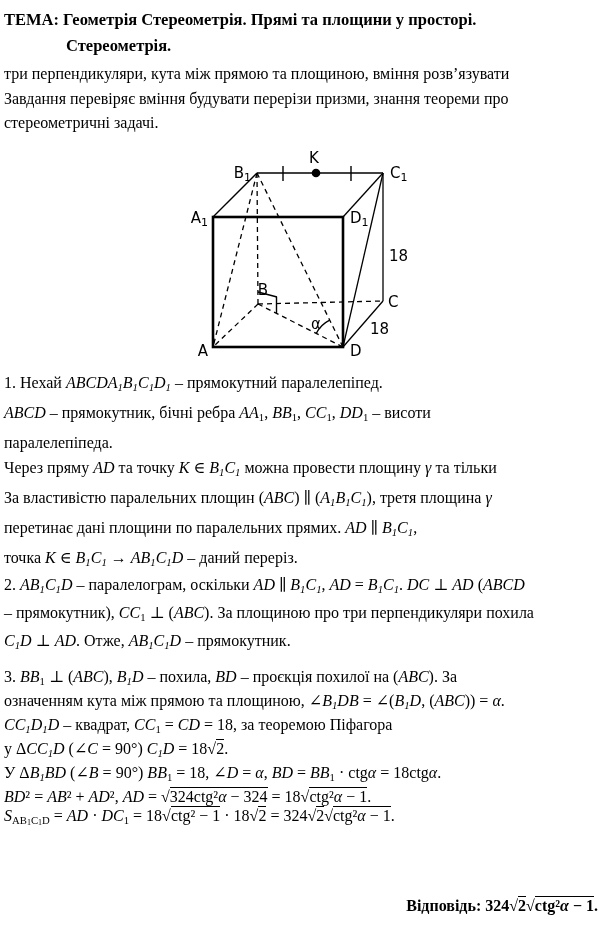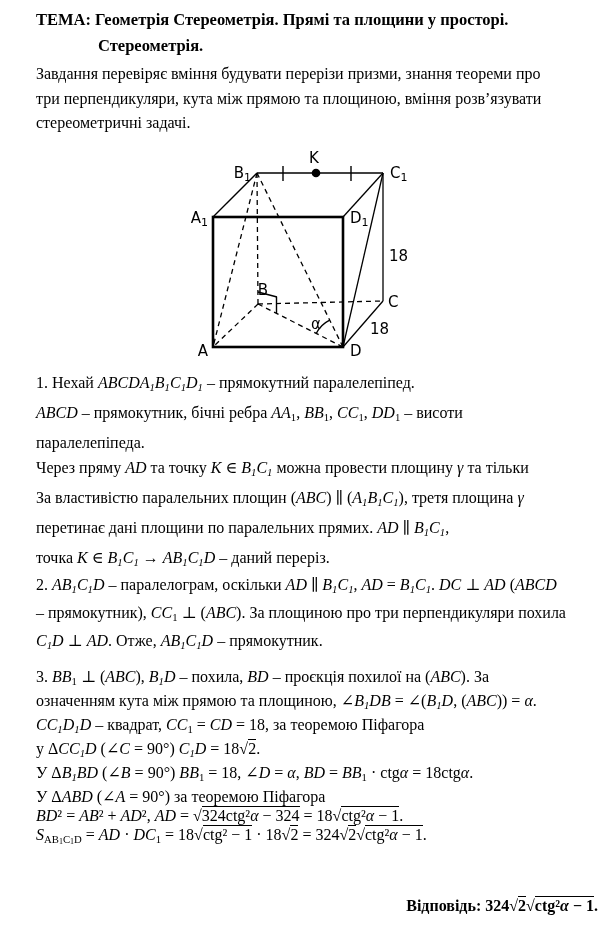--- a/index.html
+++ b/index.html
@@ -6,21 +6,21 @@
   body{width:600px;height:926px;background:#ffffff;overflow:hidden;position:relative;
        font-family:"Liberation Serif","DejaVu Serif",serif;color:#000;}
   .block{position:absolute;left:4px;width:594px;}
   .title{top:7px;font-weight:bold;font-size:16.5px;line-height:25.5px;}
   .title .indent{padding-left:62px;}
   .intro{top:62px;font-size:16px;line-height:24.6px;}
   #sec1{top:370px;font-size:16px;line-height:25px;}
   #sec2{top:573px;font-size:16px;line-height:24px;}
   #sec3{top:667px;font-size:16px;line-height:19px;}
   #answer{top:893px;font-size:16px;line-height:25px;text-align:right;}
-  .tline{white-space:pre;margin-left:32px;}
+  .tline{white-space:pre;}
   .it{font-style:italic;}
   .bd{font-weight:bold;}
   .sb{font-size:67%;vertical-align:-3px;}
   .sb2{font-size:50%;vertical-align:-4px;}
   .ov{border-top:1.2px solid #000;}
   #figure{position:absolute;top:140px;left:0;}
   #figure text{font-family:"DejaVu Sans","Liberation Sans",sans-serif;font-size:15px;fill:#000;}
   #figure .svgsub{font-size:11px;}
   #figure .thick{stroke:#000;stroke-width:2.6;fill:none;}
   #figure .thin{stroke:#000;stroke-width:1.3;fill:none;}
@@ -29,22 +29,22 @@
 </style>
 </head>
 <body>
 
 <div class="block title">
   <div class="tline">ТЕМА: Геометрія Стереометрія. Прямі та площини у просторі.</div>
   <div class="tline indent">Стереометрія.</div>
 </div>
 
 <div class="block intro">
+  <div class="tline">три перпендикуляри, кута між прямою та площиною, вміння розв’язувати</div>
   <div class="tline">Завдання перевіряє вміння будувати перерізи призми, знання теореми про</div>
-  <div class="tline">три перпендикуляри, кута між прямою та площиною, вміння розв’язувати</div>
   <div class="tline">стереометричні задачі.</div>
 </div>
 
 <svg id="figure" width="600" height="230" viewBox="0 0 600 230">
 
   <line class="dash" x1="257" y1="33" x2="258" y2="164"></line>
   <line class="dash" x1="258" y1="164" x2="213" y2="207"></line>
   <line class="dash" x1="258" y1="164" x2="383" y2="161"></line>
   <line class="dash" x1="258" y1="164" x2="343" y2="207"></line>
   <line class="dash" x1="257" y1="33" x2="213" y2="207"></line>
@@ -95,19 +95,18 @@
     <div class="tline"><span>2. </span><span class="it">AB</span><span class="it sb">1</span><span class="it">C</span><span class="it sb">1</span><span class="it">D</span><span> – паралелограм, оскільки </span><span class="it">AD</span><span> ∥ </span><span class="it">B</span><span class="it sb">1</span><span class="it">C</span><span class="it sb">1</span><span>, </span><span class="it">AD</span><span> = </span><span class="it">B</span><span class="it sb">1</span><span class="it">C</span><span class="it sb">1</span><span>. </span><span class="it">DC</span><span> ⊥ </span><span class="it">AD</span><span> (</span><span class="it">ABCD</span></div>
     <div class="tline"><span>– прямокутник), </span><span class="it">CC</span><span class="sb">1</span><span> ⊥ (</span><span class="it">ABC</span><span>). За площиною про три перпендикуляри похила</span></div>
     <div class="tline"><span class="it">C</span><span class="it sb">1</span><span class="it">D</span><span> ⊥ </span><span class="it">AD</span><span>. Отже, </span><span class="it">AB</span><span class="it sb">1</span><span class="it">C</span><span class="it sb">1</span><span class="it">D</span><span> – прямокутник.</span></div>
   </div>
 <div id="sec3" class="block">
     <div class="tline"><span>3. </span><span class="it">BB</span><span class="sb">1</span><span> ⊥ (</span><span class="it">ABC</span><span>), </span><span class="it">B</span><span class="it sb">1</span><span class="it">D</span><span> – похила, </span><span class="it">BD</span><span> – проєкція похилої на (</span><span class="it">ABC</span><span>). За</span></div>
     <div class="tline"><span>означенням кута між прямою та площиною, ∠</span><span class="it">B</span><span class="it sb">1</span><span class="it">DB</span><span> = ∠(</span><span class="it">B</span><span class="it sb">1</span><span class="it">D</span><span>, (</span><span class="it">ABC</span><span>)) = </span><span class="it">α</span><span>.</span></div>
     <div class="tline"><span class="it">CC</span><span class="it sb">1</span><span class="it">D</span><span class="it sb">1</span><span class="it">D</span><span> – квадрат, </span><span class="it">CC</span><span class="sb">1</span><span> = </span><span class="it">CD</span><span> = 18, за теоремою Піфагора</span></div>
     <div class="tline"><span>у Δ</span><span class="it">CC</span><span class="it sb">1</span><span class="it">D</span><span> (∠</span><span class="it">C</span><span> = 90°) </span><span class="it">C</span><span class="it sb">1</span><span class="it">D</span><span> = 18</span><span>√</span><span class="ov">2</span><span>.</span></div>
     <div class="tline"><span>У Δ</span><span class="it">B</span><span class="it sb">1</span><span class="it">BD</span><span> (∠</span><span class="it">B</span><span> = 90°) </span><span class="it">BB</span><span class="sb">1</span><span> = 18, ∠</span><span class="it">D</span><span> = </span><span class="it">α</span><span>, </span><span class="it">BD</span><span> = </span><span class="it">BB</span><span class="sb">1</span><span> · ctg</span><span class="it">α</span><span> = 18ctg</span><span class="it">α</span><span>.</span></div>
-    <div class="tline"><span>У Δ</span><span class="it">ABD</span><span> (∠</span><span class="it">A</span><span> = 90°) за теоремою Піфагора</span></div>
     <div class="tline"><span class="it">BD</span><span>² = </span><span class="it">AB</span><span>² + </span><span class="it">AD</span><span>², </span><span class="it">AD</span><span> = </span><span>√</span><span class="ov">324ctg²</span><span class="it ov">α</span><span class="ov"> − 324</span><span> = 18</span><span>√</span><span class="ov">ctg²</span><span class="it ov">α</span><span class="ov"> − 1</span><span>.</span></div>
     <div class="tline"><span class="it">S</span><span class="sb">AB</span><span class="sb2">1</span><span class="sb">C</span><span class="sb2">1</span><span class="sb">D</span><span> = </span><span class="it">AD</span><span> · </span><span class="it">DC</span><span class="sb">1</span><span> = 18</span><span>√</span><span class="ov">ctg² − 1</span><span> · 18</span><span>√</span><span class="ov">2</span><span> = 324</span><span>√</span><span class="ov">2</span><span>√</span><span class="ov">ctg²</span><span class="it ov">α</span><span class="ov"> − 1</span><span>.</span></div>
   </div>
 <div id="answer" class="block bd">
     <div class="tline"><span class="bd">Відповідь: 324</span><span class="bd">√</span><span class="bd ov">2</span><span class="bd">√</span><span class="bd ov">ctg²</span><span class="it bd ov">α</span><span class="bd ov"> − 1</span><span class="bd">.</span></div>
   </div>
 
 </body></html>

